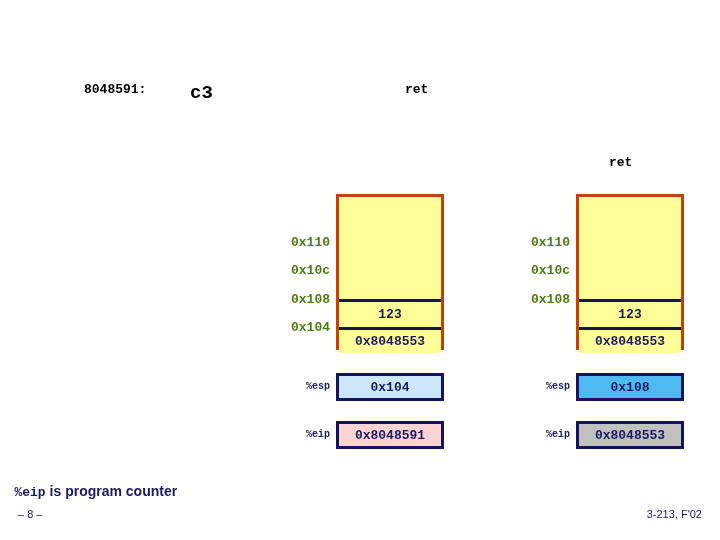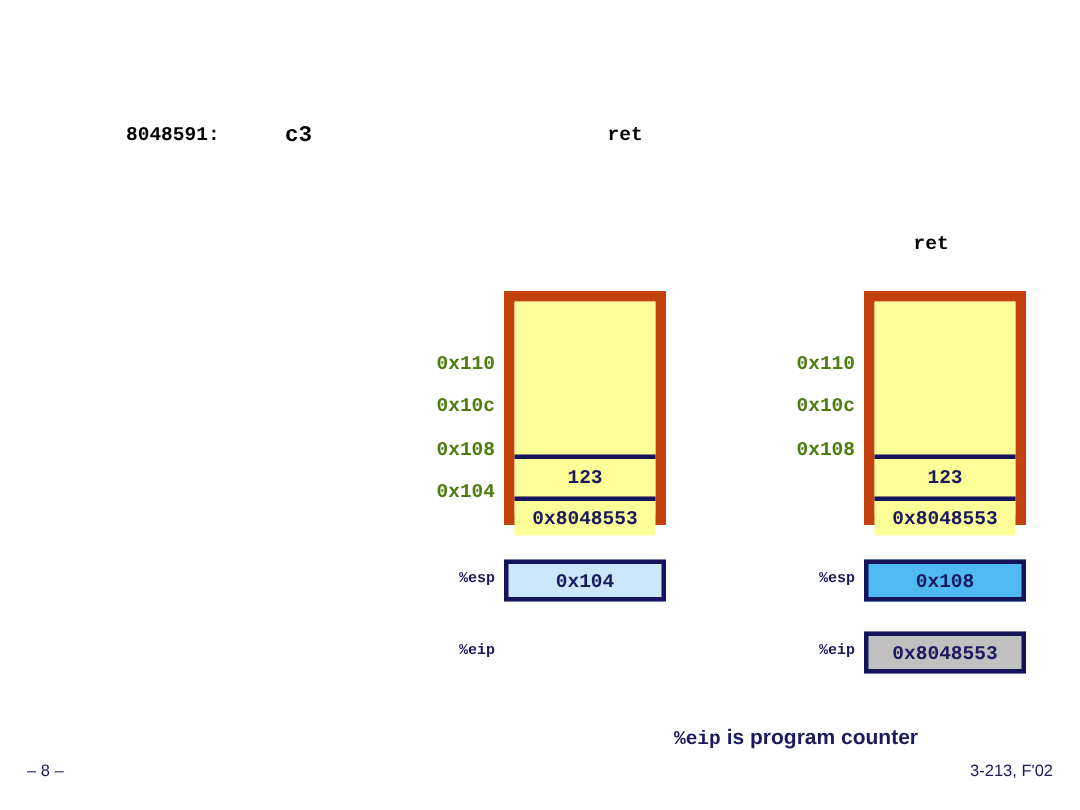--- a/index.html
+++ b/index.html
@@ -42,41 +42,41 @@
   .code-addr {
     position: absolute;
     left: 84px;
     top: 82px;
     font-size: 13px;
   }
   .code-bytes {
     position: absolute;
     left: 190px;
     top: 82px;
-    font-size: 15px;
+    font-size: 19px;
   }
   .code-mnem {
     position: absolute;
     left: 405px;
     top: 82px;
     font-size: 13px;
   }
 
   .ret-label-right {
     position: absolute;
     left: 609px;
     top: 155px;
     font-size: 13px;
   }
 
   
   .stack {
     position: absolute;
-    border: 7px solid #c2410c;
-    background: #fca5a5;
+    border: 3px solid #c2410c;
+    background: #7dd3fc;
     box-sizing: border-box;
   }
   .stack-left  { left: 336px; top: 194px; width: 108px; height: 156px; }
   .stack-right { left: 576px; top: 194px; width: 108px; height: 156px; }
 
   .stack-cell {
     position: absolute;
     left: 0;
     width: 100%;
     box-sizing: border-box;
@@ -150,25 +150,24 @@
   .esp-box-r  { left: 576px; top: 373px; width: 108px; background: #4fb9f2; }
   .eip-name-r { left: 490px; width: 80px; top: 429px; }
   .eip-box-r  { left: 576px; top: 421px; width: 108px; background: #c0c0c0; }
 
   
   .caption {
     position: absolute;
     left: 0;
     top: 468px;
     width: 568px;
-    text-align: right;
-    color: #1a1a5e;
-    font-size: 13px;
-    white-space: pre;
-    margin-left: 44px;
+    text-align: left;
+    color: #1a1a5e;
+    font-size: 13px;
+    white-space: pre;
   }
   .caption .cap-mono {
     font-family: "Liberation Mono", "DejaVu Sans Mono", monospace;
     font-weight: bold;
     font-size: 13px;
   }
   .caption .cap-text {
     font-family: "Liberation Sans", sans-serif;
     font-weight: bold;
     font-size: 14px;
@@ -223,20 +222,21 @@
 
   <div class="stack stack-right">
     <div class="stack-cell cell-empty"></div>
     <div class="stack-cell cell-val">123</div>
     <div class="stack-cell cell-ret">0x8048553</div>
   </div>
 
   <div class="reg-name esp-name-l">%esp</div>
   <div class="reg-box esp-box-l">0x104</div>
   <div class="reg-name eip-name-l">%eip</div>
+  <div class="reg-box eip-box-l">0x8048591</div>
 
   <div class="reg-name esp-name-r">%esp</div>
   <div class="reg-box esp-box-r">0x108</div>
   <div class="reg-name eip-name-r">%eip</div>
   <div class="reg-box eip-box-r">0x8048553</div>
 
   <div class="caption">
     <span class="cap-mono">%eip</span><span class="cap-text"> is program counter</span>
   </div>
 

